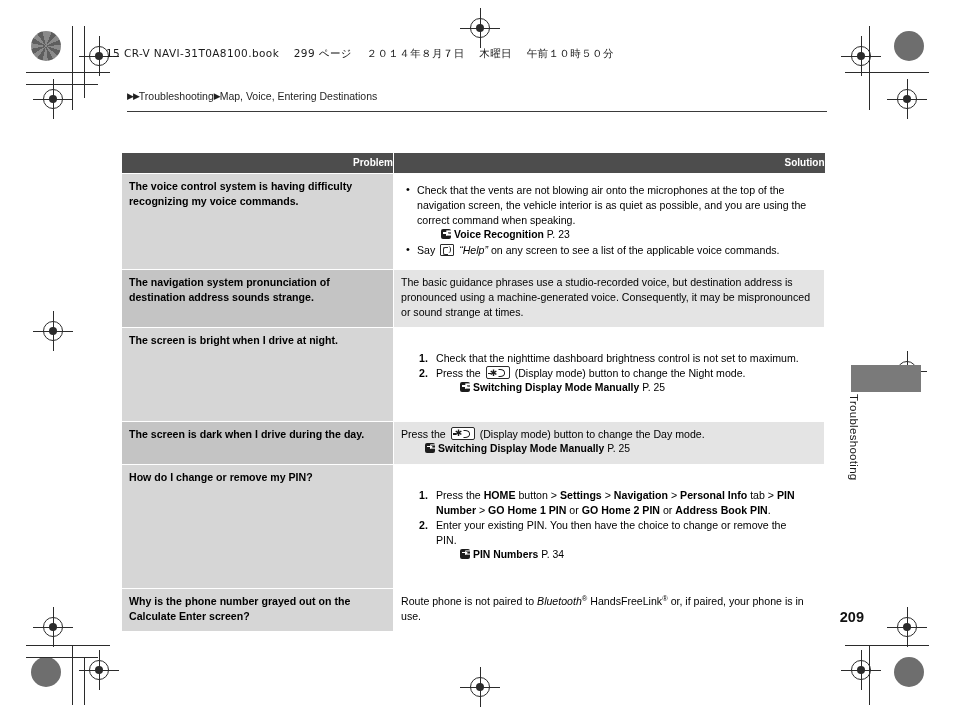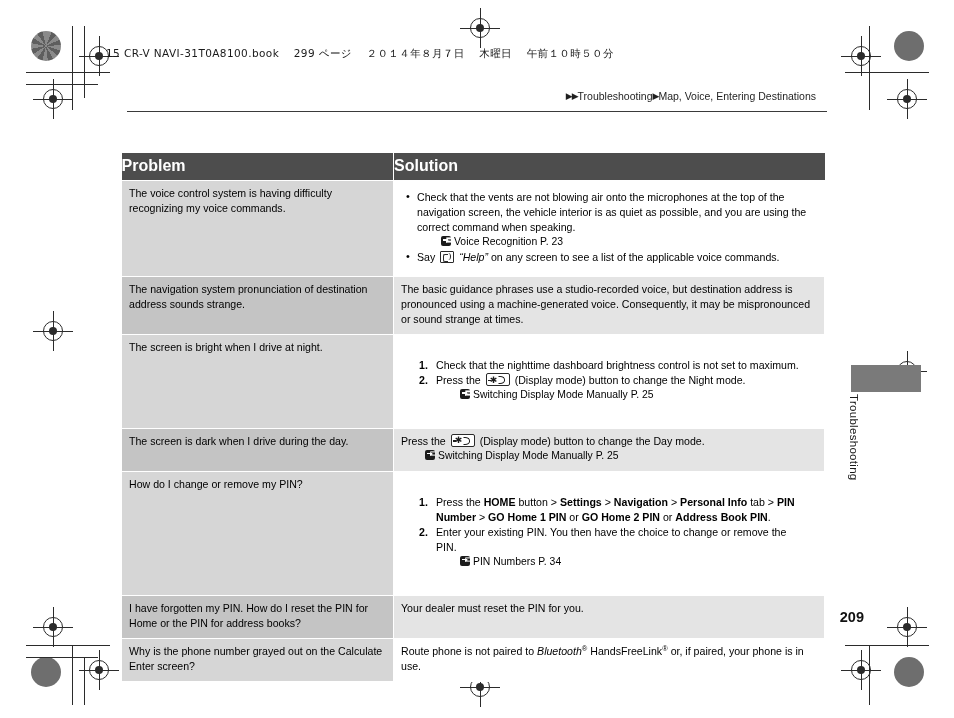--- a/index.html
+++ b/index.html
@@ -70,24 +70,24 @@
     font-family: "DejaVu Sans", sans-serif;
     font-size: 10.5px;
     letter-spacing: 0.4px;
     color: #1a1a1a;
     white-space: nowrap;
   }
 
   
   .runhead {
     position: absolute;
-    left: 116px;
+    left: 127px;
     top: 90px;
     width: 700px;
-    text-align: right;
+    text-align: left;
     font-size: 10.5px;
     color: #1f1f1f;
     white-space: nowrap;
   }
   .runhead .tri {
     font-size: 9px;
     vertical-align: 1px;
     letter-spacing: -1px;
   }
   .runhead-rule {
@@ -143,37 +143,37 @@
     table-layout: fixed;
   }
   .tbl th, .tbl td {
     border: 1px solid #ffffff;
     vertical-align: top;
     padding: 0;
   }
   .tbl thead th {
     background: #4d4d4d;
     color: #ffffff;
-    font-size: 16px;
+    font-size: 10px;
     font-weight: bold;
-    text-align: left;
+    text-align: right;
     padding: 4px 0 5px 0;
     border: none;
   }
   .tbl thead th.sep { border-left: 1px solid #ffffff; }
 
   col.c-prob { width: 272px; }
   col.c-sol  { width: 431px; }
 
   td.prob, td.sol {
     font-size: 10.6px;
     line-height: 1.42;
     padding: 5px 7px 7px 7px;
   }
-  td.prob { border-right: 1px solid #ffffff; }
+  td.prob { border-right: 1px solid #ffffff; font-weight: bold; }
 
   
   tr.r0 td.prob { background: #d6d6d6; }
   tr.r0 td.sol  { background: #ffffff; }
   tr.r1 td.prob { background: #c4c4c4; }
   tr.r1 td.sol  { background: #e4e4e4; }
 
   
   ul.bul {
     margin: 4px;
@@ -215,21 +215,21 @@
   .i { font-style: italic; }
   .sup { font-size: 7.5px; vertical-align: 4px; }
 
   
   .xref {
     margin-top: 0px;
     padding-left: 24px;
     font-size: 10.4px;
     white-space: nowrap;
   }
-  .xref .xname { font-weight: normal; }
+  .xref .xname { font-weight: bold; }
   .xref .xpage { font-weight: normal; }
 
   
   .ic-xref {
     display: inline-block;
     width: 10px;
     height: 10px;
     background: #1c1c1c;
     border-radius: 2px;
     position: relative;
@@ -486,24 +486,20 @@
           <li>
             <span>Enter your existing PIN. You then have the choice to change or remove the PIN.</span>
             <div class="xref">
               <span class="ic-xref"><i></i></span><span class="xname">PIN Numbers</span> <span class="xpage">P. 34</span>
             </div>
           </li>
         </ol>
       </td>
     </tr>
 
-    <tr class="r1">
-      <td class="prob">I have forgotten my PIN. How do I reset the PIN for Home or the PIN for address books?</td>
-      <td class="sol">Your dealer must reset the PIN for you.</td>
-    </tr>
 
     <tr class="r0">
       <td class="prob">Why is the phone number grayed out on the Calculate Enter screen?</td>
       <td class="sol">
         <span>Route phone is not paired to </span><span class="i">Bluetooth</span><span class="sup">®</span><span> HandsFreeLink</span><span class="sup">®</span><span> or, if paired, your phone is in use.</span>
       </td>
     </tr>
 
   </tbody>
 </table>

